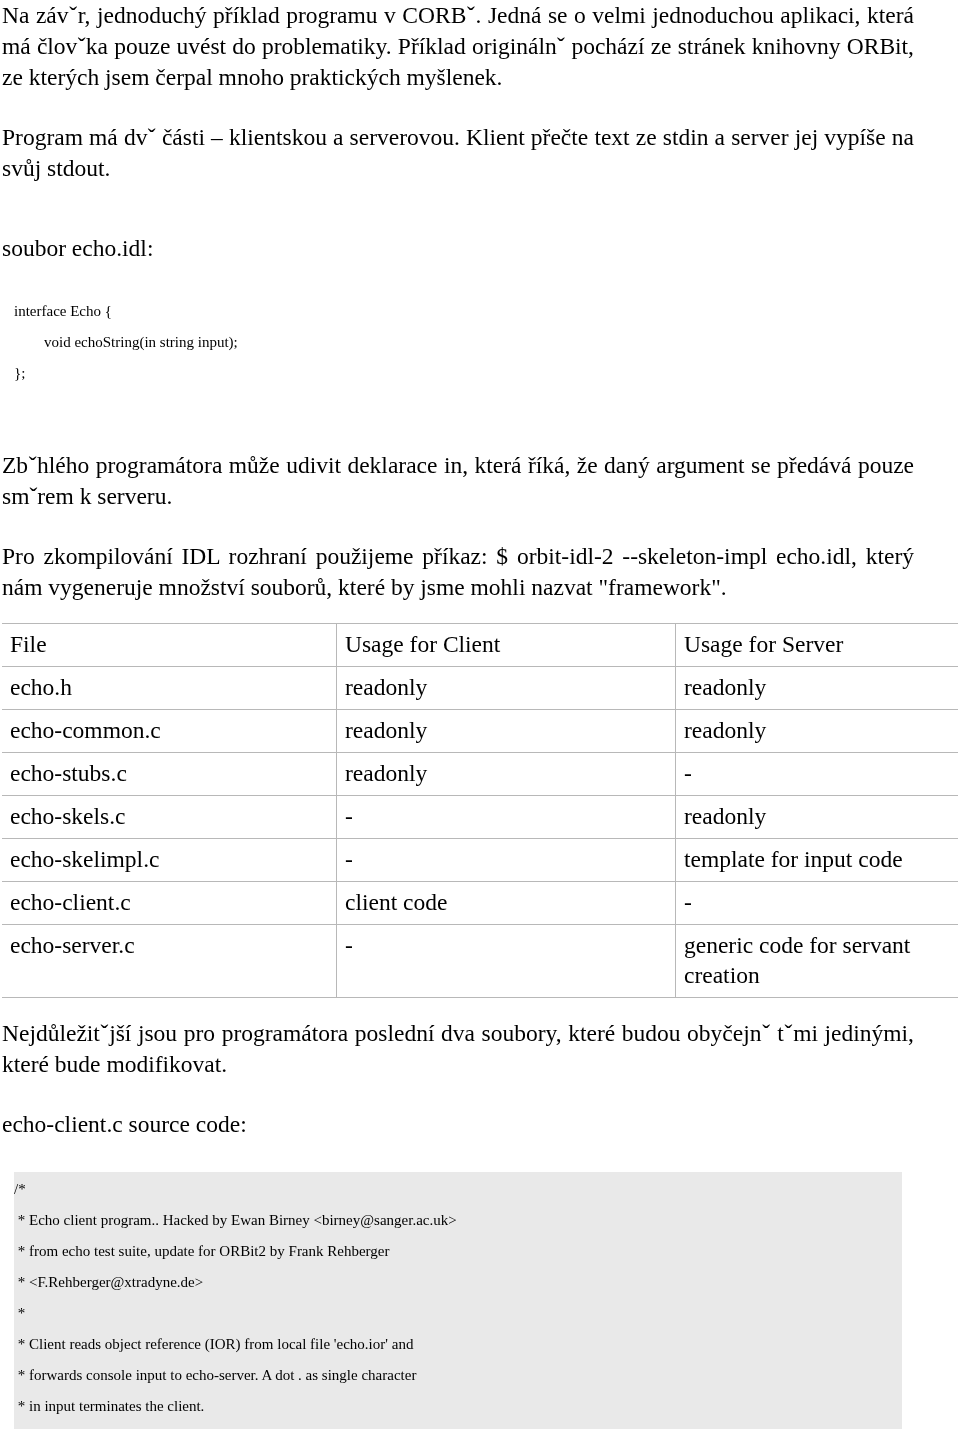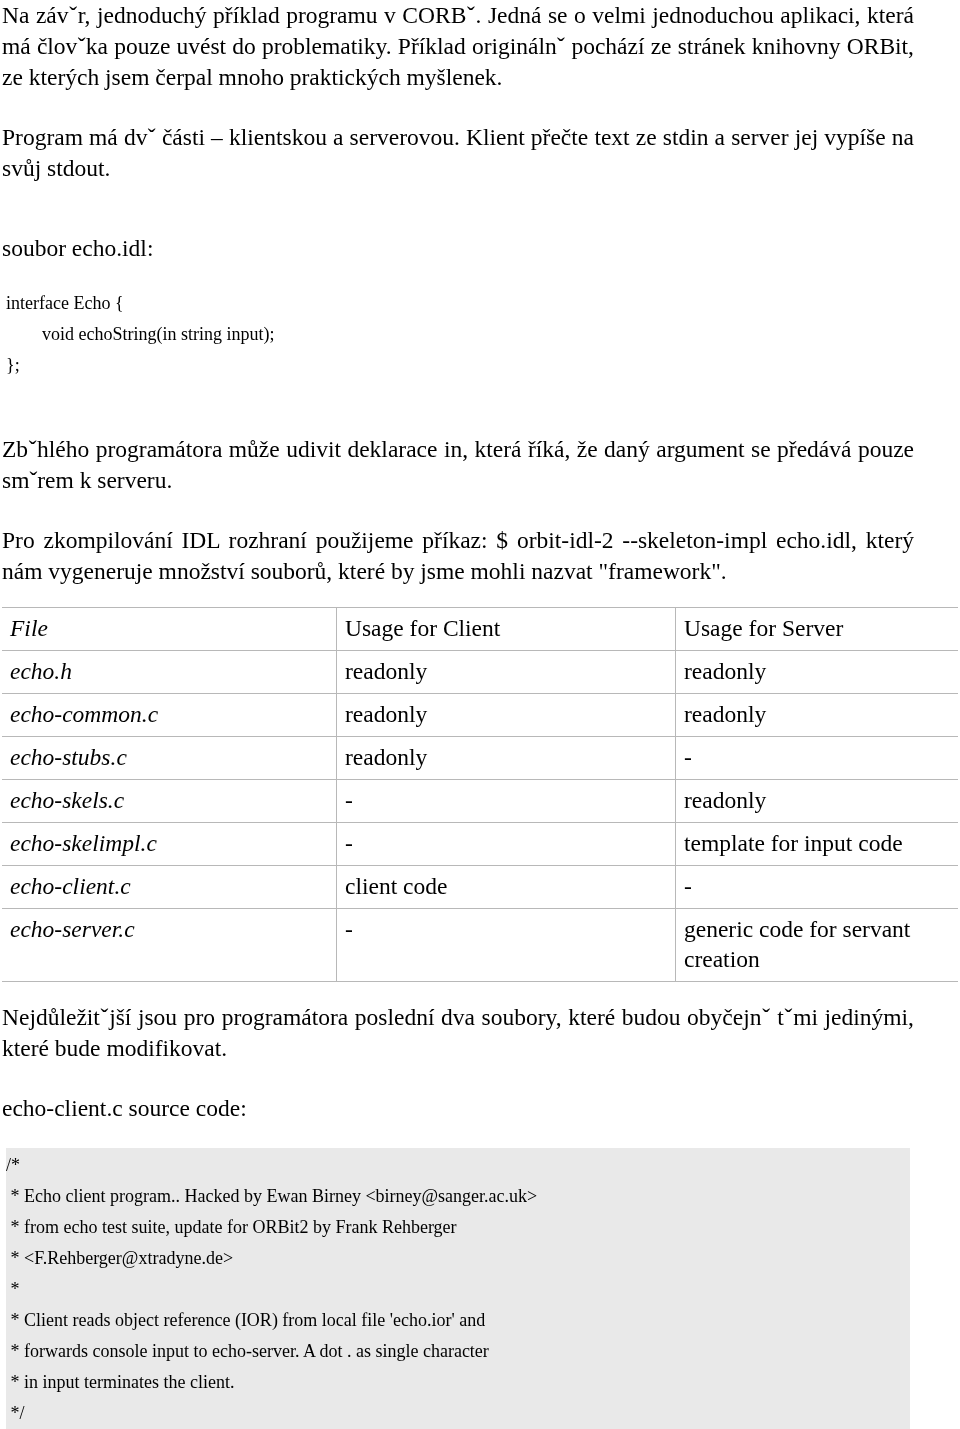--- a/index.html
+++ b/index.html
@@ -26,23 +26,23 @@
     line-height: 31px;
     margin: 0;
     text-align: justify;
     text-justify: inter-word;
     letter-spacing: 0px;
   }
   .gap-lg { height: 29px; }
   .gap-md { height: 20px; }
 
   .code-block {
-    font-size: 18px;
+    font-size: 15px;
     line-height: 31px;
-    margin: 4px;
+    margin: 12px;
     white-space: pre;
     font-family: "Liberation Serif", "DejaVu Serif", serif;
   }
   .code-shaded {
     background: #e9e9e9;
     padding: 2px 0 2px 0;
   }
 
   table.files-table {
     border-collapse: collapse;
@@ -58,21 +58,20 @@
     text-align: left;
     font-weight: normal;
     vertical-align: top;
     padding: 5px 8px 7px 8px;
   }
   table.files-table td.col-file,
   table.files-table th.col-file {
     width: 318px;
     border-right: 1px solid #b8b8b8;
     border-left: none;
-    font-style: italic;
   }
   table.files-table td.col-client,
   table.files-table th.col-client {
     width: 322px;
     border-right: 1px solid #b8b8b8;
   }
   table.files-table td.col-server,
   table.files-table th.col-server {
     border-right: none;
   }

